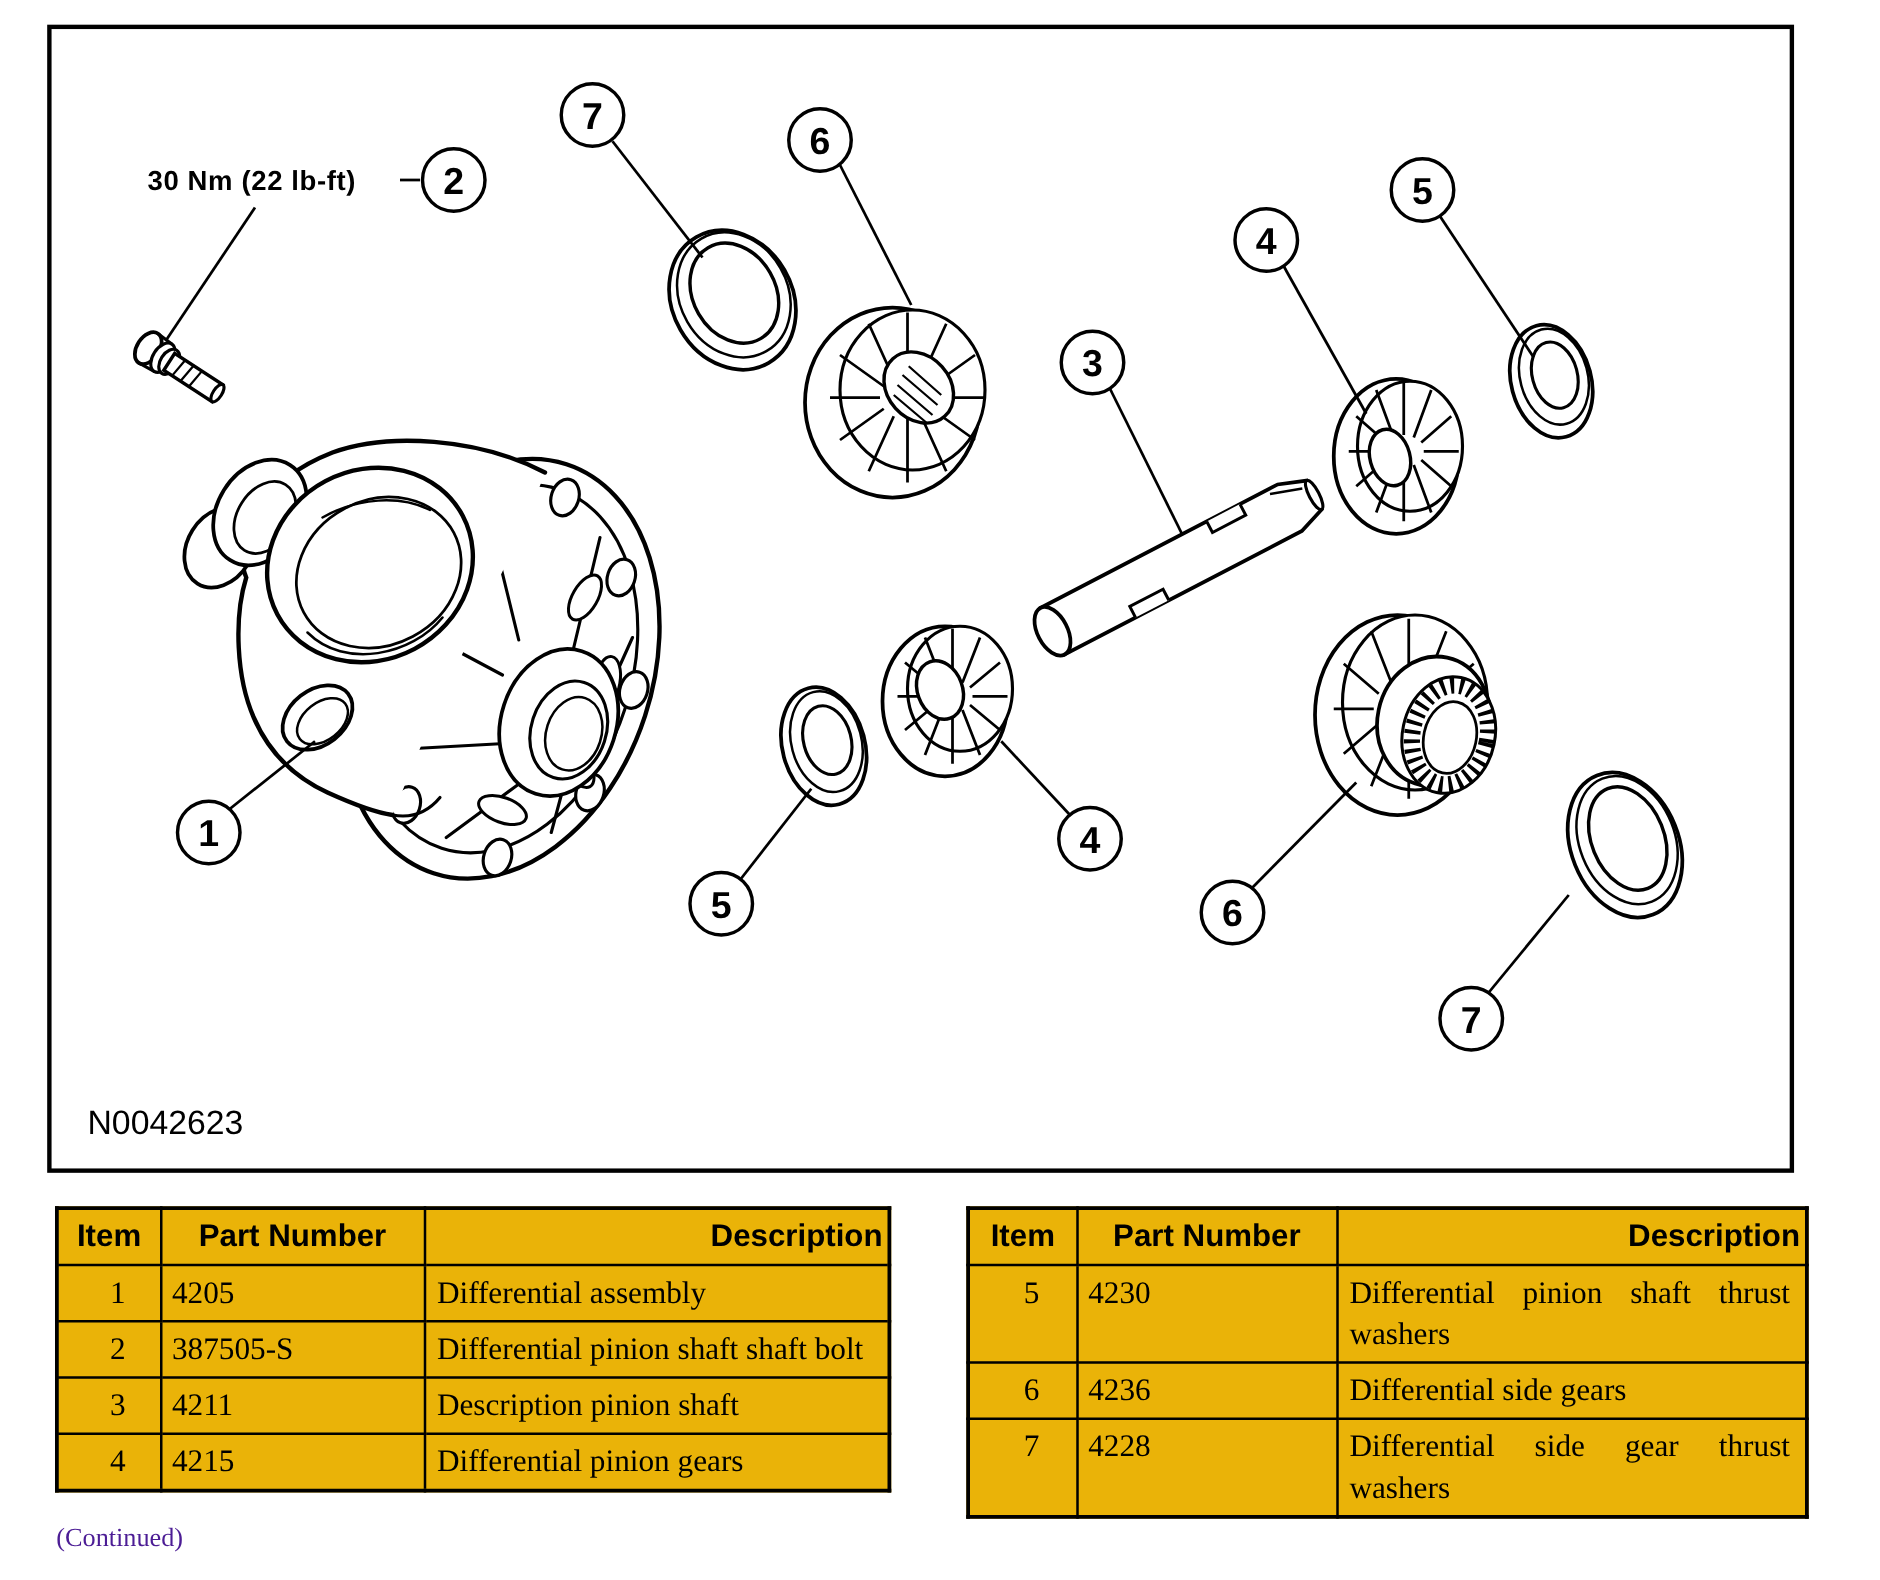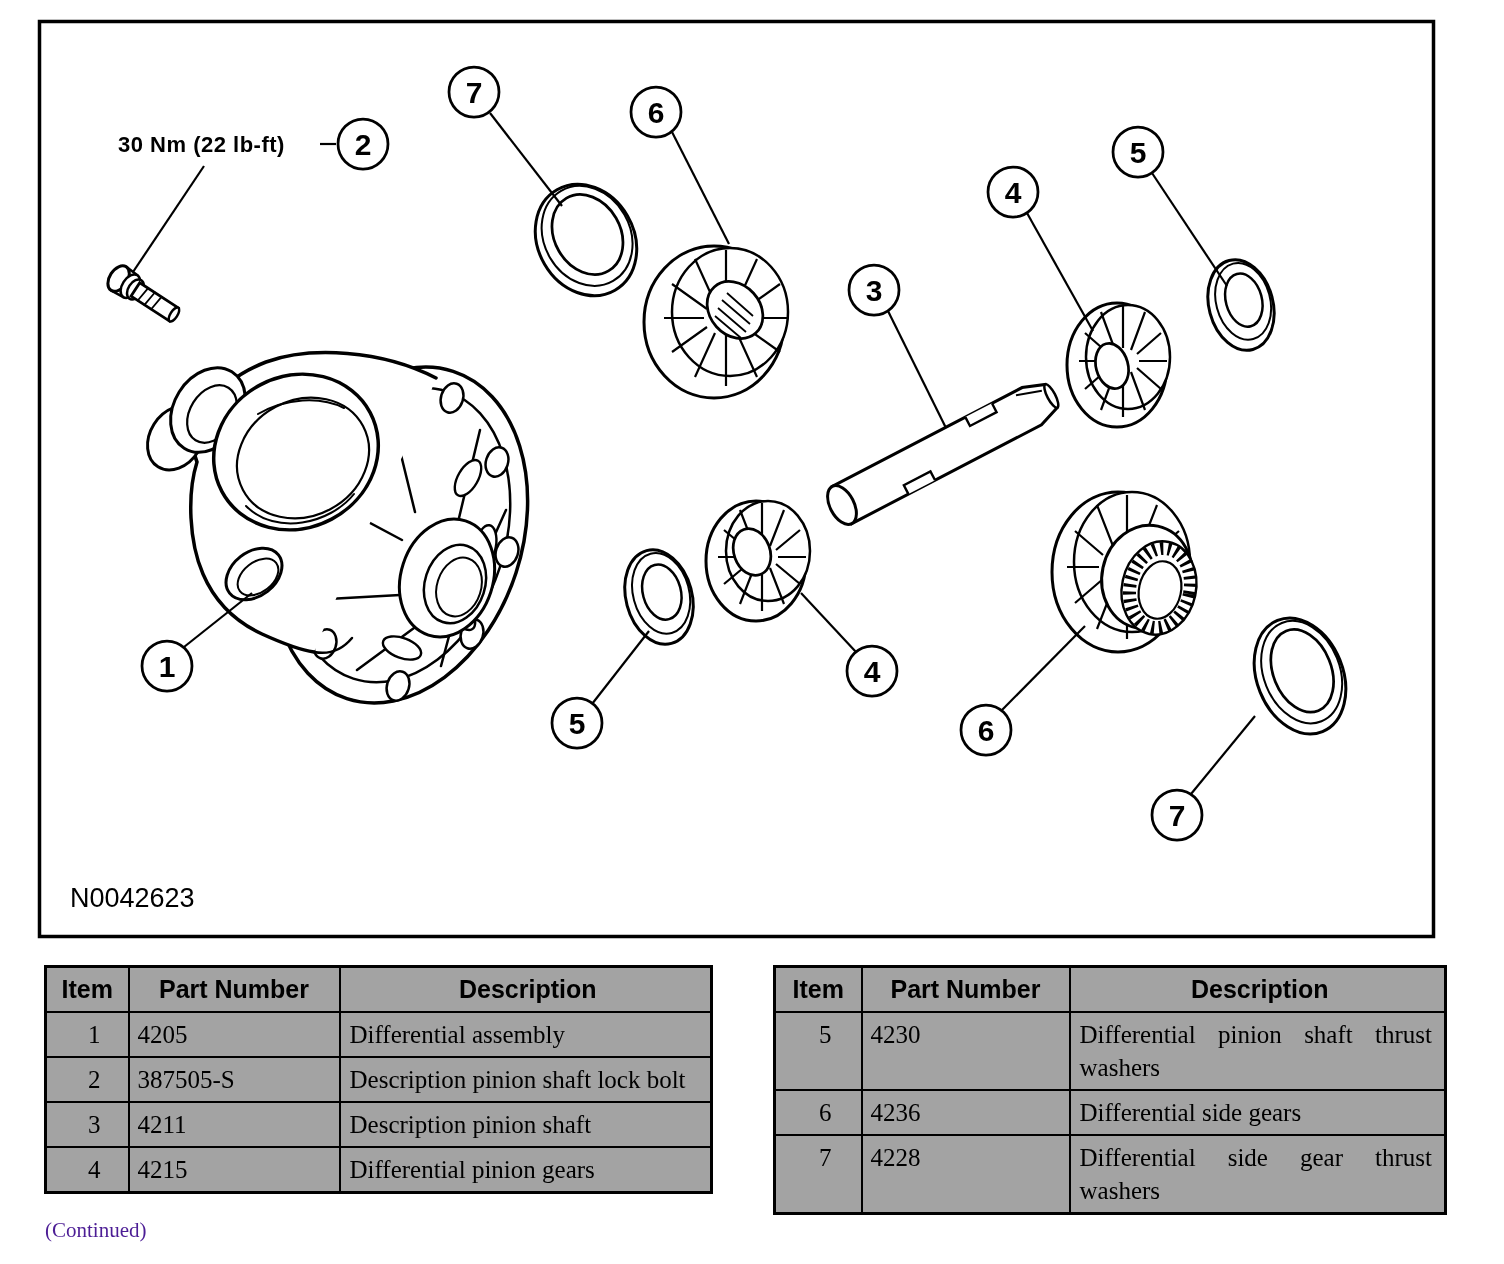--- a/index.html
+++ b/index.html
@@ -18,28 +18,28 @@
   .torque-text {
     font-family:"Liberation Sans", sans-serif; font-size:22px; font-weight:700;
     fill:#000; letter-spacing:0.5px;
   }
   .figid-text {
     font-family:"Liberation Sans", sans-serif; font-size:27px; font-weight:400; fill:#000;
   }
 
   .parts-table {
     position:absolute; border-collapse:collapse; table-layout:fixed;
-    background:#a3a3a3; border:3px solid #000;
+    background:#eab308; border:3px solid #000;
   }
   .parts-table th, .parts-table td { border:2.5px solid #000; overflow:hidden; }
   .parts-table th {
     font-family:"Liberation Sans", sans-serif; font-size:25px; font-weight:700;
     text-align:center; padding:7px 4px; vertical-align:middle;
   }
-  .parts-table th.h-desc { text-align:center; padding-left:9px; }
+  .parts-table th.h-desc { text-align:right; padding-left:9px; }
   .parts-table td {
     font-family:"Liberation Serif", serif; font-size:25px; line-height:1.32;
     vertical-align:top; padding:5px 8px;
   }
   .parts-table td.c-item { text-align:center; padding-left:22px; }
   .parts-table td.c-part { }
   .parts-table td.c-desc { text-align:justify; padding-left:9px; padding-right:12px;margin-left:32px; }
   .continued-note {
     position:absolute; left:45px; top:1218px;
     font-family:"Liberation Serif", serif; font-size:21px; color:#4c1d95;
@@ -250,21 +250,21 @@
     </thead>
     <tbody>
       <tr>
         <td class="c-item">1</td>
         <td class="c-part">4205</td>
         <td class="c-desc">Differential assembly</td>
       </tr>
       <tr>
         <td class="c-item">2</td>
         <td class="c-part">387505-S</td>
-        <td class="c-desc">Description pinion shaft lock bolt</td>
+        <td class="c-desc">Differential pinion shaft shaft bolt</td>
       </tr>
       <tr>
         <td class="c-item">3</td>
         <td class="c-part">4211</td>
         <td class="c-desc">Description pinion shaft</td>
       </tr>
       <tr>
         <td class="c-item">4</td>
         <td class="c-part">4215</td>
         <td class="c-desc">Differential pinion gears</td>

